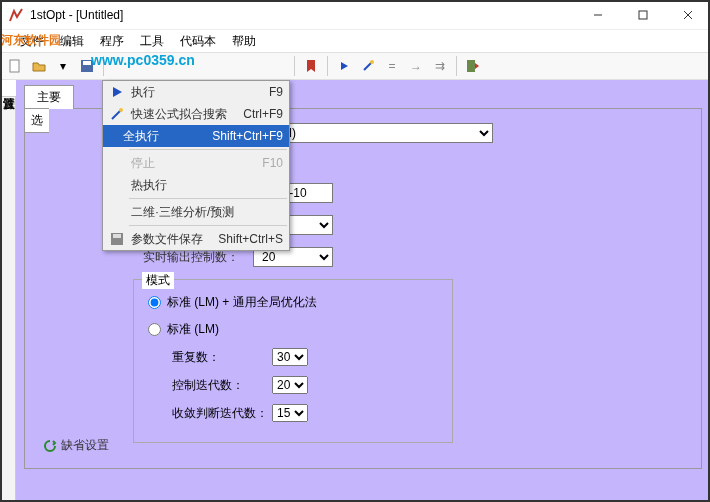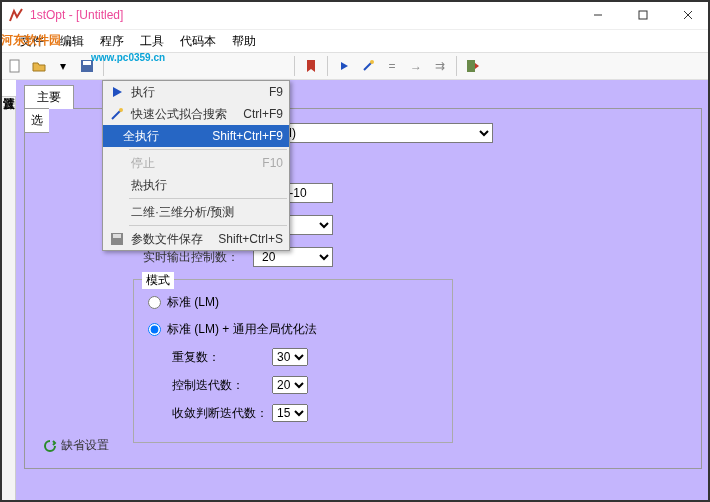--- a/index.html
+++ b/index.html
@@ -1,25 +1,25 @@
 <!DOCTYPE html>
 <html><head>
 <meta charset="utf-8">
 <style>
 * { box-sizing: border-box; margin: 0; padding: 0; font-family: "Microsoft YaHei", SimSun, Arial, sans-serif; font-size: 12px; }
 body { background: #fff; width: 710px; height: 502px; overflow: hidden; position: relative; }
 
 .titlebar { height: 30px; display: flex; align-items: center; padding: 0 0 0 8px; background: #fff; border-bottom: 1px solid #eee; }
 .titlebar .app-icon { width: 16px; height: 16px; margin-right: 6px; }
-.titlebar .title { flex: 1; color: #ec4899; }
+.titlebar .title { flex: 1; color: #000000; }
 .titlebar .winbtn { width: 45px; height: 30px; display: flex; align-items: center; justify-content: center; color: #333; }
 
 .watermark { position: absolute; top: 22px; left: 1px; font-size: 24px; font-weight: bold; pointer-events: none; z-index: 100; }
 .watermark .cn { color: #e67817; }
-.watermark .url { color: #0aa4d8; font-size: 10px; position: absolute; top: 30px; left: 90px; }
+.watermark .url { color: #0aa4d8; font-size: 14px; position: absolute; top: 30px; left: 90px; }
 
 .menubar { height: 22px; display: flex; align-items: center; padding: 0 12px; background: #fff; }
 .menubar .menu-item { padding: 2px 8px; cursor: default; }
 
 .toolbar { height: 28px; display: flex; align-items: center; padding: 2px 4px; background: #f8f8f8; border-top: 1px solid #e0e0e0; border-bottom: 1px solid #e0e0e0; gap: 2px; }
 .toolbar .tbtn { width: 22px; height: 22px; display: flex; align-items: center; justify-content: center; }
 .toolbar .sep { width: 1px; height: 20px; background: #ccc; margin: 0 3px; }
 
 .dropdown-menu { position: absolute; top: 60px; left: 102px; width: 188px; background: #f0f0f0; border: 1px solid #999; box-shadow: 2px 2px 4px rgba(0,0,0,0.3); z-index: 50; margin-top: 20px; }
 .dropdown-menu .mi { height: 22px; display: flex; align-items: center; padding: 0 6px 0 28px; position: relative; color: #333; }
@@ -219,26 +219,26 @@
         <select class="narrow"><option>1000</option></select>
       </div>
       <div class="row" style="margin-left:100px;">
         <span class="lbl">实时输出控制数：</span>
         <select class="narrow"><option>20</option></select>
       </div>
 
       <div class="groupbox">
         <span class="legend">模式</span>
         <div class="grow">
+          <input type="radio" name="mode" checked="" style="">
+          <span>标准 (LM) + 通用全局优化法</span>
+        </div>
+        <div class="grow">
           <input type="radio" name="mode" style="">
           <span>标准 (LM)</span>
-        </div>
-        <div class="grow">
-          <input type="radio" name="mode" checked="" style="">
-          <span>标准 (LM) + 通用全局优化法</span>
         </div>
         <div class="sub">
           <div class="srow">
             <span class="slbl">重复数：</span>
             <select class="narrow"><option>30</option></select>
           </div>
           <div class="srow">
             <span class="slbl">控制迭代数：</span>
             <select class="narrow"><option>20</option></select>
           </div>

